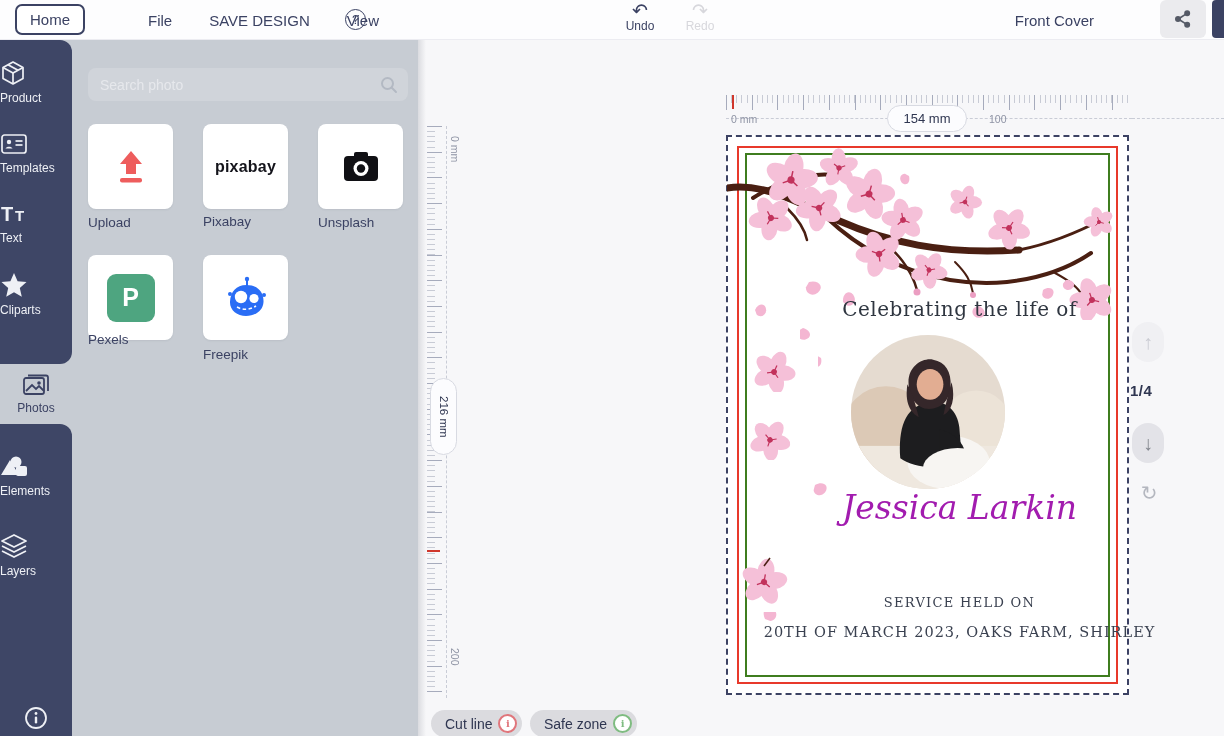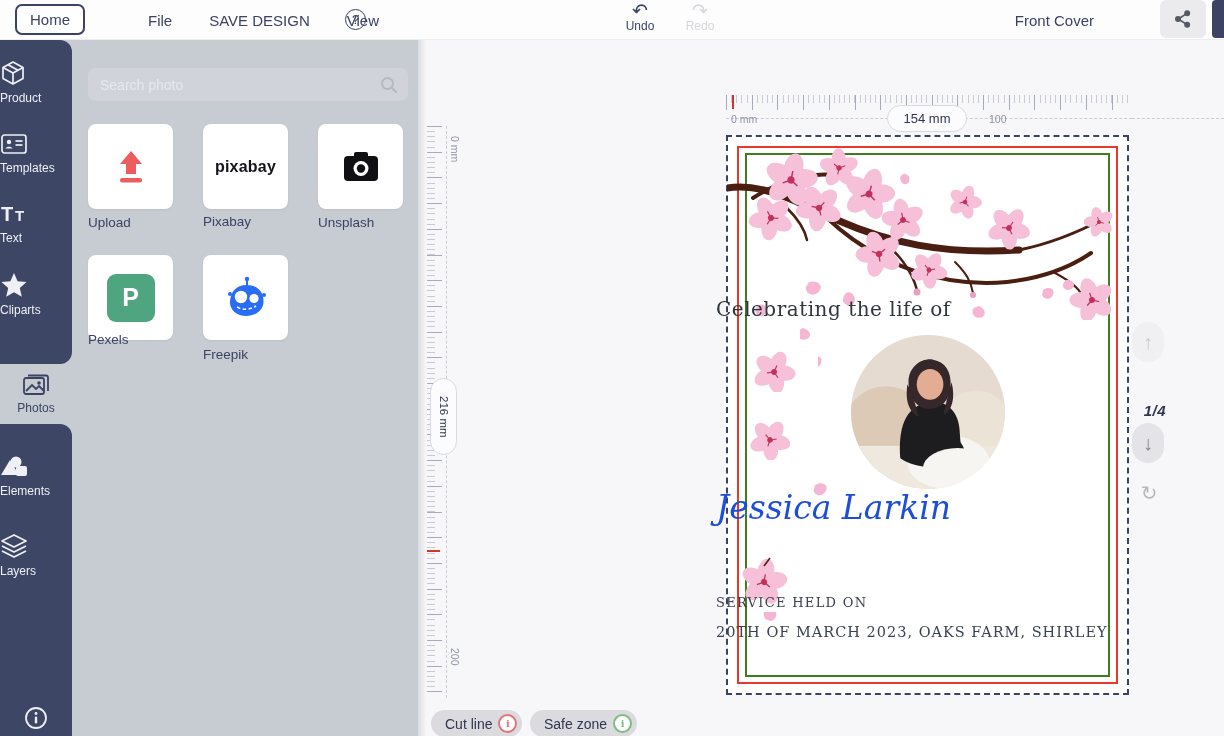--- a/index.html
+++ b/index.html
@@ -67,35 +67,35 @@
     background-size:15px 100%,8px 100%; background-repeat:no-repeat; }
   .vdash { position:absolute; left:446px; top:126px; height:572px; border-left:1px dashed #c9ccd6; }
   .v-red { position:absolute; left:427px; top:550px; width:13px; height:2px; background:#d0372c; }
   .vtext { writing-mode:vertical-rl; }
   .pill-v { position:absolute; left:430px; top:378px; width:27px; height:77px; background:#fcfcfe; border:1px solid #d8dae2; border-radius:14px; display:flex; align-items:center; justify-content:center; font-size:11.5px; color:#2f3651; z-index:5; cursor:pointer; }
 
   
   .cutline-rect { position:absolute; left:726px; top:135px; width:403px; height:560px; border:2px dashed #3c4263; background:#ffffff; }
   .red-rect { position:absolute; left:737px; top:146px; width:381px; height:538px; border:2px solid #e8392b; }
   .green-rect { position:absolute; left:745px; top:153px; width:365px; height:524px; border:2px solid #3f7d1f; }
-  .card-text { position:absolute; left:716px; width:399px; font-family:"DejaVu Serif",serif; color:#2f3640; }
+  .card-text { position:absolute; left:760px; width:399px; text-align:center; font-family:"DejaVu Serif",serif; color:#2f3640; }
   .card-heading { top:297px; font-size:20px; letter-spacing:.5px; }
-  .card-name { top:488px; font-size:33px; font-style:italic; color:#1d4ed8; }
+  .card-name { top:488px; font-size:33px; font-style:italic; color:#a21caf; }
   .card-dates { top:546px; font-size:16px; letter-spacing:1.6px; color:#3a4150; }
   .card-service { top:595px; font-size:13px; letter-spacing:1.3px; color:#3a4150; }
   .card-location { top:624px; font-size:14.5px; letter-spacing:1px; color:#3a4150; }
   .portrait { position:absolute; left:851px; top:335px; width:154px; height:154px; border-radius:50%; overflow:hidden; }
   .branch-wrap { position:absolute; left:727px; top:140px; width:408px; height:185px; overflow:hidden; }
   .mini { position:absolute; }
 
   
   .pagebtn { position:absolute; left:1132px; width:32px; height:40px; border-radius:16px; display:flex; align-items:center; justify-content:center; font-size:20px; cursor:pointer; }
   .page-up { top:322px; background:#f0f0f3; color:#cbccd3; }
   .page-down { top:423px; background:#e3e3e8; color:#84878f; }
-  .page-ind { position:absolute; left:1130px; top:402px; width:36px; text-align:right; font-size:15px; color:#2f3651; font-weight:bold; letter-spacing:.5px;font-style:italic; }
+  .page-ind { position:absolute; left:1130px; top:382px; width:36px; text-align:left; font-size:15px; color:#2f3651; font-weight:bold; letter-spacing:.5px; }
   .rotate-btn { position:absolute; left:1136px; top:480px; width:26px; height:26px; font-size:20px; color:#b4b7bf; display:flex; align-items:center; justify-content:center; cursor:pointer; transform:scaleX(-1); }
 
   
   .toggle-pill { position:absolute; top:710px; height:27px; background:#dbdbdf; border-radius:14px; display:flex; align-items:center; gap:6px; padding:0 5px 0 14px; cursor:pointer; }
   .toggle-pill .tlabel { font-size:14px; color:#2f3651; }
   .toggle-ico { width:19px; height:19px; border-radius:50%; border:2.5px solid; display:flex; align-items:center; justify-content:center; font-size:10px; font-weight:bold; font-family:"DejaVu Serif",serif; background:#fff; }
   .cut-ico { border-color:#e0767c; color:#e0767c; }
   .safe-ico { border-color:#7fbc81; color:#7fbc81; }
   .cut-pill { left:431px; }
   .safe-pill { left:530px; }

